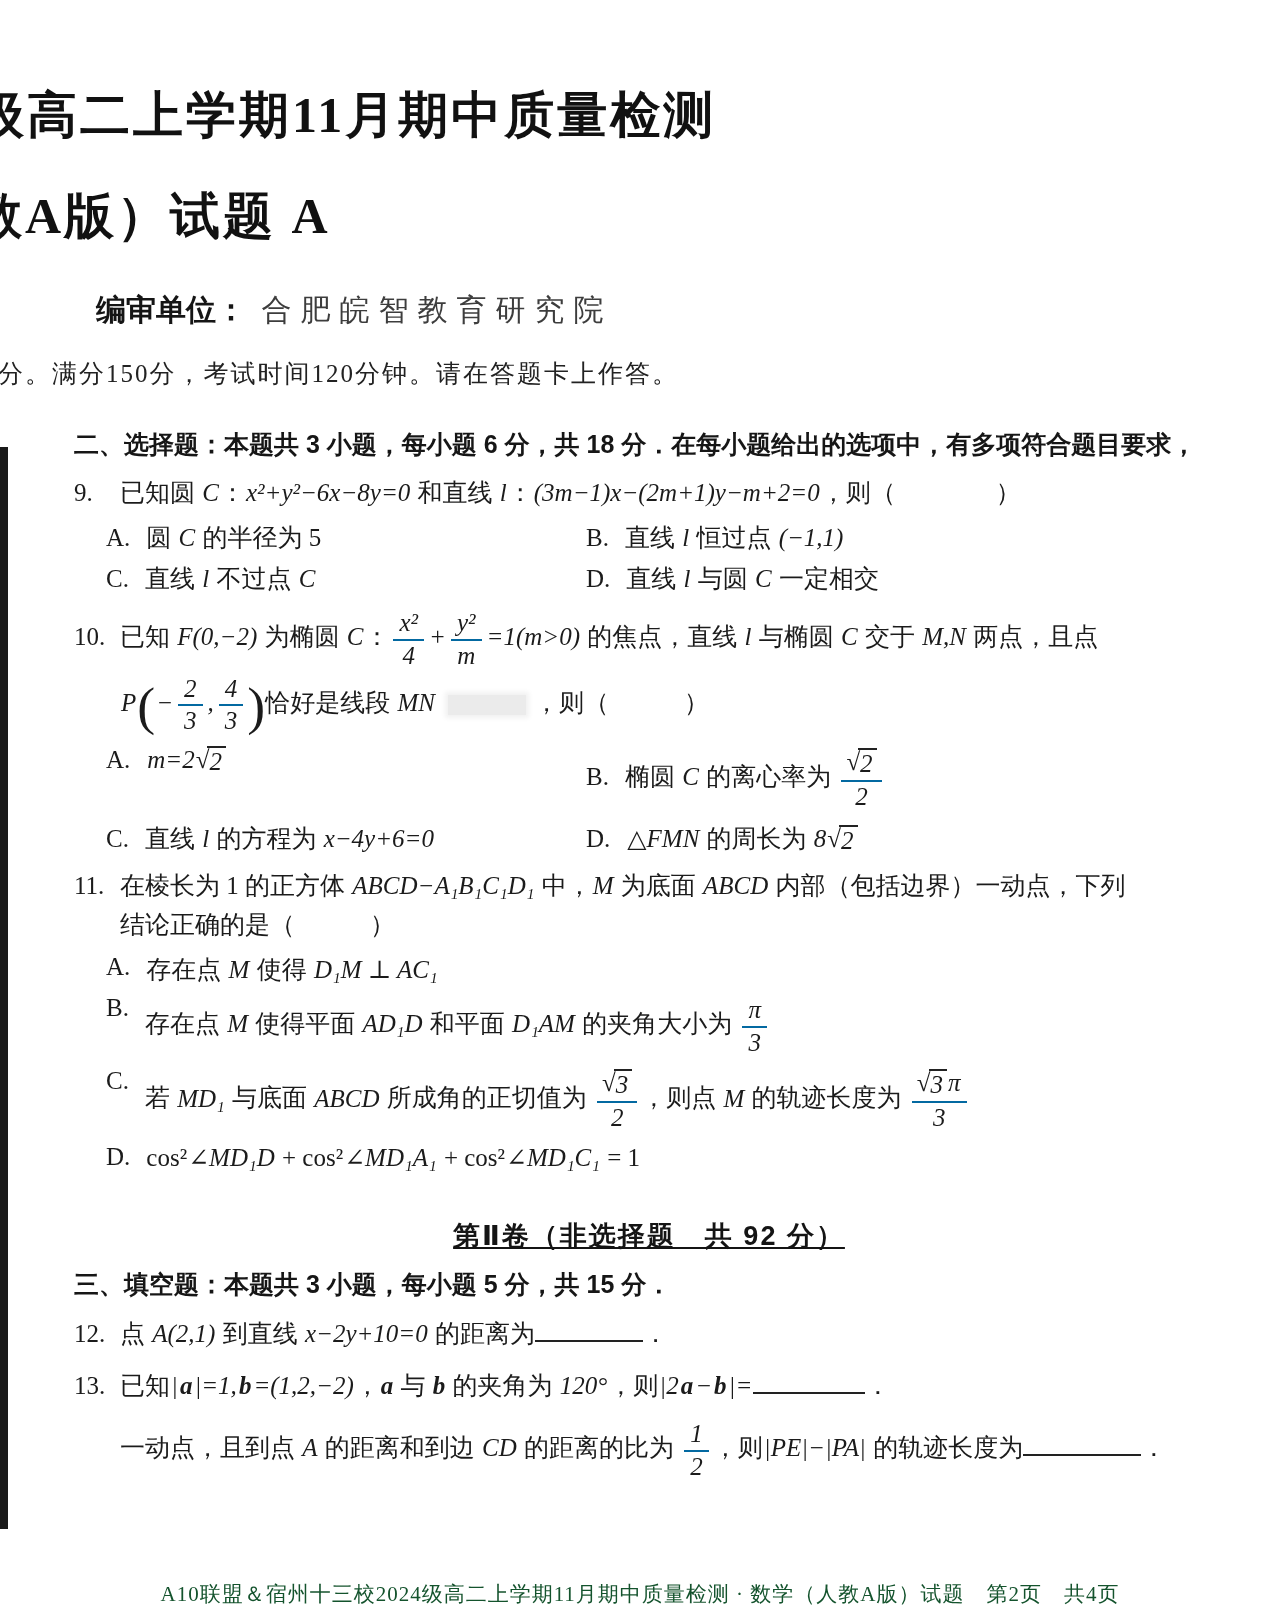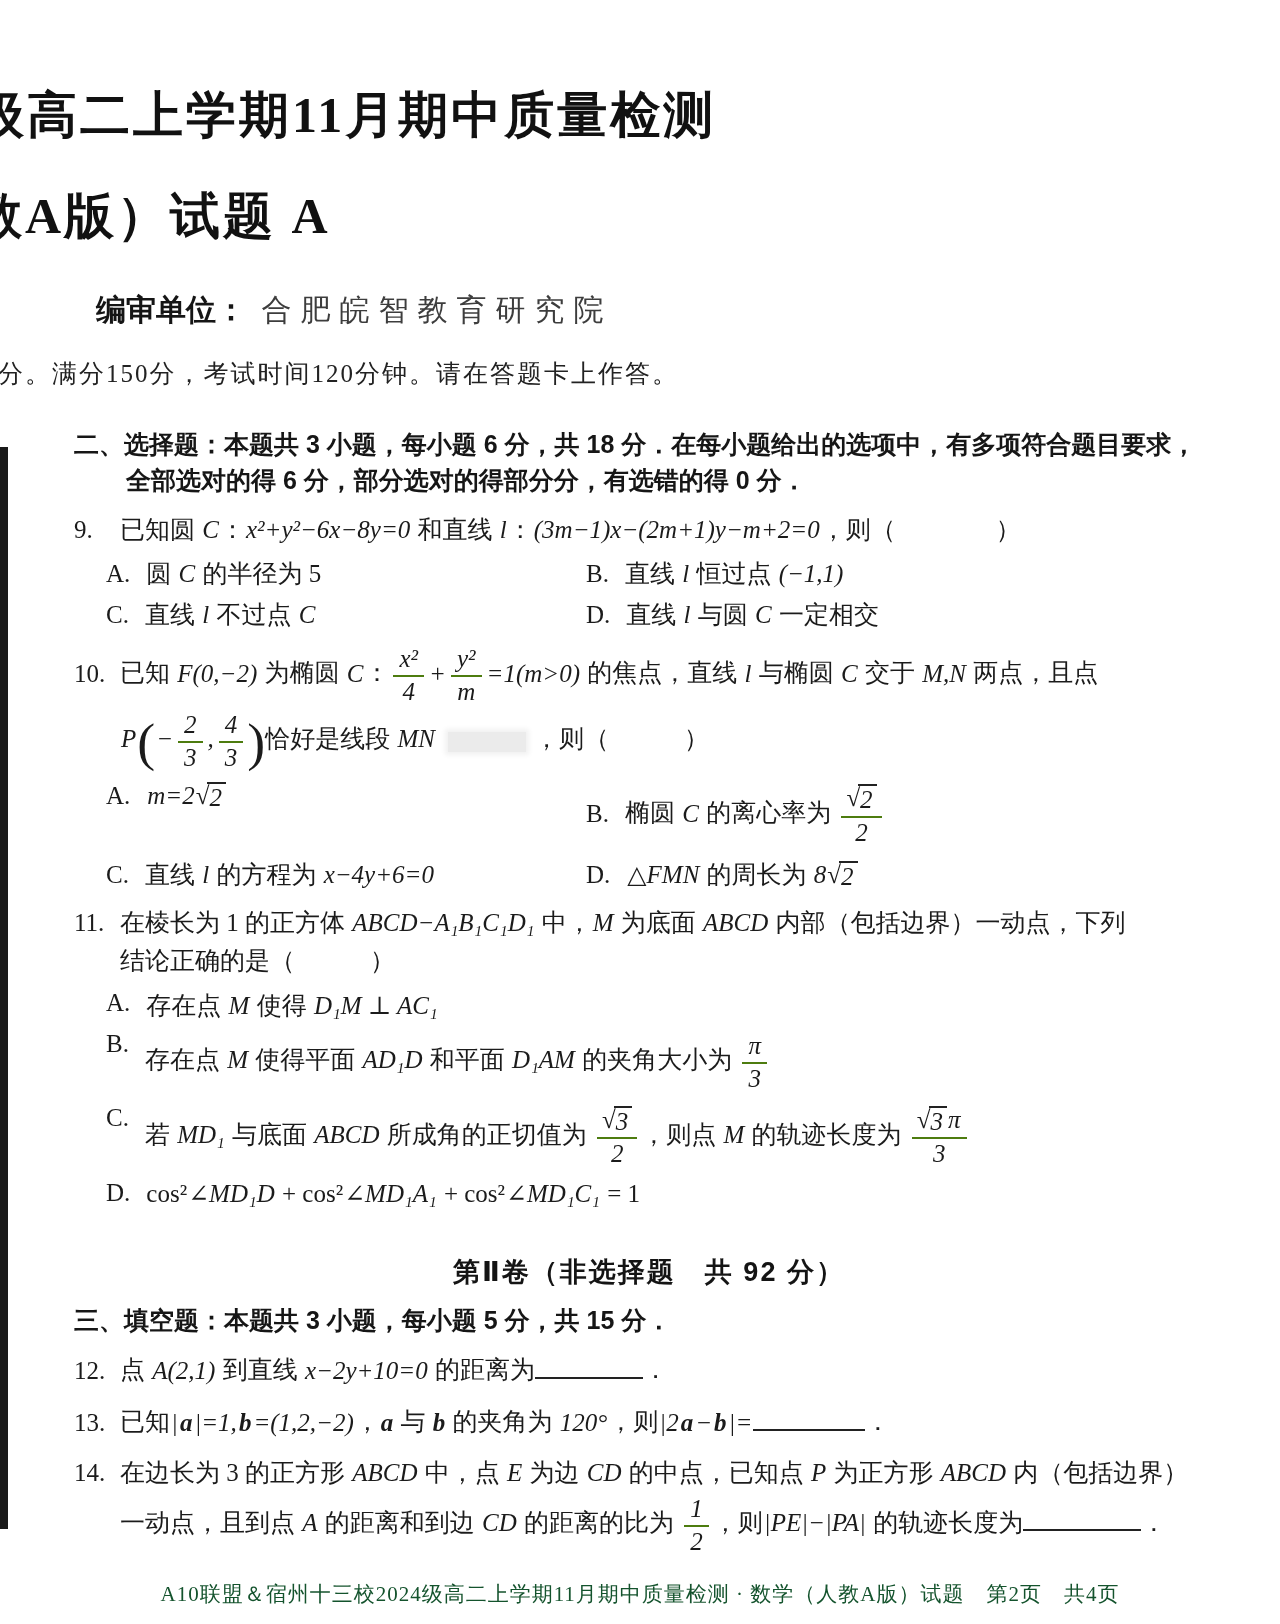--- a/index.html
+++ b/index.html
@@ -29,31 +29,31 @@
   .opts{margin-left:32px;margin-top:4px;}
   .opt-row{display:flex;margin-top:8px;}
   .opt{display:flex;align-items:baseline;}
   .opt.c1{flex:0 0 480px;}
   .opt-label{margin-right:16px;}
   .opt-body{flex:1;}
   .sg-m{font-style:italic;padding:0 1px;}
   .sg-b{font-style:italic;font-weight:700;padding:0 1px;}
   .sg-f{display:inline-flex;flex-direction:column;align-items:center;vertical-align:middle;
     margin:2px 4px;line-height:1.15;text-align:center;}
-  .sg-fn{border-bottom:2px solid #4d7c0f;padding:0 5px 1px;}
+  .sg-fn{border-bottom:2px solid #0369a1;padding:0 5px 1px;}
   .sg-fd{padding:1px 5px 0;}
   .sg-r{display:inline-flex;align-items:flex-start;}
   .sg-rs{line-height:1.15;}
   .sg-ra{border-top:2px solid #222;line-height:1.15;padding:0 3px 0 1px;margin-left:-2px;}
   .sg-u{display:inline-block;border-bottom:2px solid #222;height:1.05em;vertical-align:baseline;}
   .sg-sm{display:inline-block;width:78px;height:20px;background:#ebebeb;
     box-shadow:0 0 5px 3px #f1f1f1;vertical-align:middle;margin:0 8px 0 12px;}
   .sg-p{font-size:215%;font-weight:400;line-height:0;vertical-align:middle;}
   .vol2{text-align:center;font-family:"Liberation Sans","DejaVu Sans",sans-serif;
-    font-weight:700;font-size:27px;margin-top:46px;letter-spacing:2px;color:#141414;}
+    font-weight:700;font-size:27px;margin-top:46px;letter-spacing:2px;color:#141414;text-decoration:underline;}
   .sec3{margin-top:12px;}
   .footer{position:absolute;left:0;right:0;bottom:16px;text-align:center;
     font-size:21px;color:#14532d;letter-spacing:1px;}
 </style>
 </head>
 <body>
 
 <div class="page">
   <div class="left-rule"></div>
 
@@ -63,21 +63,20 @@
   <div class="publisher">
     <span class="pub-label">编审单位：</span>
     <span class="pub-name">合肥皖智教育研究院</span>
   </div>
 
   <div class="info">分。满分150分，考试时间120分钟。请在答题卡上作答。</div>
 
   <div class="content">
 
     <div class="sec-head">二、选择题：本题共 3 小题，每小题 6 分，共 18 分．在每小题给出的选项中，有多项符合题目要求，</div>
-    <div class="sec-head cont">全部选对的得 6 分，部分选对的得部分分，有选错的得 0 分．</div>
 
     <div class="q">
       <div class="q-line">
         <span class="q-num">9.</span>
         <span class="q-body"><span class="sg-t">已知圆 </span><span class="sg-m">C</span><span class="sg-t">：</span><span class="sg-m">x²+y²−6x−8y=0</span><span class="sg-t"> 和直线 </span><span class="sg-m">l</span><span class="sg-t">：</span><span class="sg-m">(3m−1)x−(2m+1)y−m+2=0</span><span class="sg-t">，则（　　　　）</span></span>
       </div>
       <div class="opts">
         <div class="opt-row">
           <div class="opt c1">
             <span class="opt-label">A.</span>
@@ -208,24 +207,20 @@
     </div>
 
     <div class="q">
       <div class="q-line">
         <span class="q-num">13.</span>
         <span class="q-body"><span class="sg-t">已知</span><span class="sg-m">|</span><span class="sg-b">a</span><span class="sg-m">|=1,</span><span class="sg-b">b</span><span class="sg-m">=(1,2,−2)</span><span class="sg-t">，</span><span class="sg-b">a</span><span class="sg-t"> 与 </span><span class="sg-b">b</span><span class="sg-t"> 的夹角为 </span><span class="sg-m">120°</span><span class="sg-t">，则</span><span class="sg-m">|2</span><span class="sg-b">a</span><span class="sg-m">−</span><span class="sg-b">b</span><span class="sg-m">|=</span><span class="sg-u" style="width: 112px;"></span><span class="sg-t">．</span></span>
       </div>
     </div>
 
     <div class="q">
-      <div class="q-line">
-        <span class="q-num">14.</span>
-        <span class="q-body"><span class="sg-t">在边长为 3 的正方形 </span><span class="sg-m">ABCD</span><span class="sg-t"> 中，点 </span><span class="sg-m">E</span><span class="sg-t"> 为边 </span><span class="sg-m">CD</span><span class="sg-t"> 的中点，已知点 </span><span class="sg-m">P</span><span class="sg-t"> 为正方形 </span><span class="sg-m">ABCD</span><span class="sg-t"> 内（包括边界）</span></span>
-      </div>
       <div class="q-line cont"><span class="sg-t">一动点，且到点 </span><span class="sg-m">A</span><span class="sg-t"> 的距离和到边 </span><span class="sg-m">CD</span><span class="sg-t"> 的距离的比为 </span><span class="sg-f">
             <span class="sg-fn"><span class="sg-m">1</span></span>
             <span class="sg-fd"><span class="sg-m">2</span></span>
           </span><span class="sg-t">，则</span><span class="sg-m">|PE|−|PA|</span><span class="sg-t"> 的轨迹长度为</span><span class="sg-u" style="width: 118px;"></span><span class="sg-t">．</span></div>
     </div>
 
   </div>
 
   <div class="footer">A10联盟＆宿州十三校2024级高二上学期11月期中质量检测 · 数学（人教A版）试题　第2页　共4页</div>
 </div>

